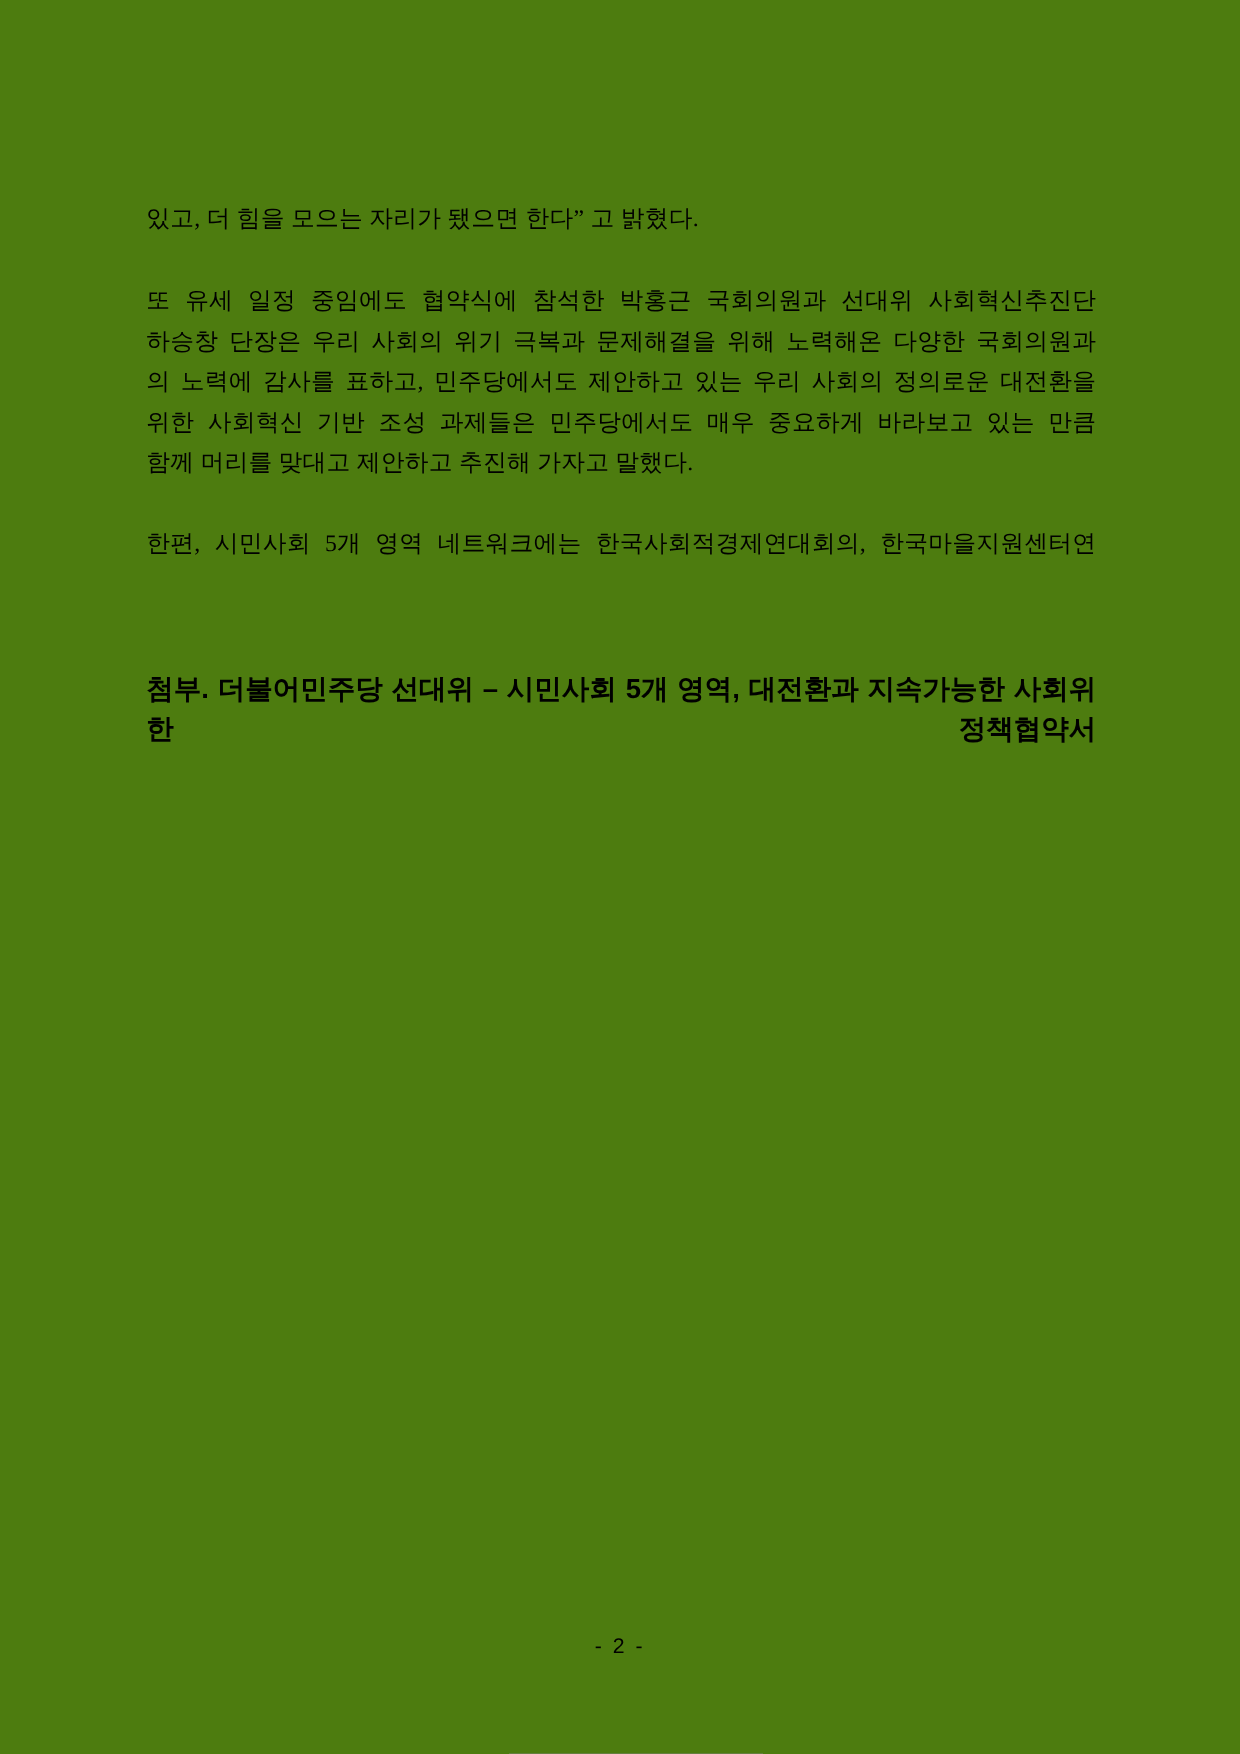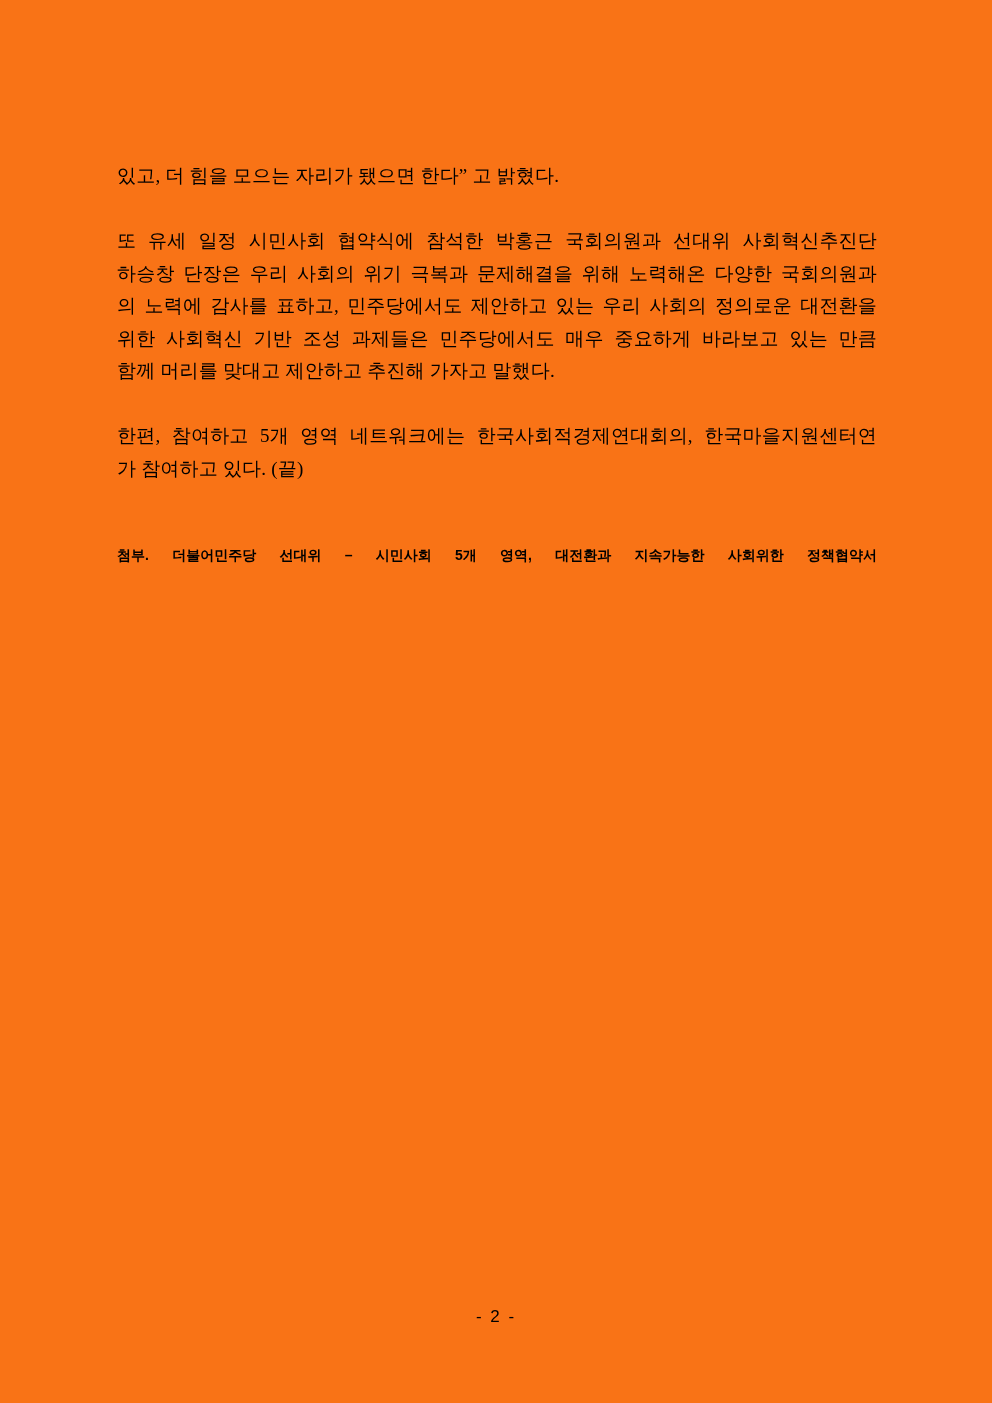--- a/index.html
+++ b/index.html
@@ -4,21 +4,21 @@
 <style>
   html, body {
     margin: 0;
     padding: 0;
     background: #888;
   }
   .page {
     position: relative;
     width: 992px;
     height: 1403px;
-    background: #f97316;
+    background: #4d7c0f;
     margin: 0 auto;
     overflow: hidden;
     font-family: "Liberation Serif", "DejaVu Serif", serif;
     color: #000000;
   }
   .content {
     position: absolute;
     left: 117px;
     top: 160px;
     width: 760px;
@@ -37,24 +37,24 @@
   
   .line.fill {
     text-align: justify;
     text-align-last: justify;
   }
   
   .line.last {
     text-align: left;
   }
   .attachment {
-    margin-top: 54px;
+    margin-top: 82px;
     font-family: "Liberation Sans", "DejaVu Sans", sans-serif;
     font-weight: 700;
-    font-size: 14px;
+    font-size: 22px;
     line-height: 32.5px;
     text-align: justify;
     text-align-last: justify;
   }
   .page-number {
     position: absolute;
     top: 1304px;
     left: 0;
     width: 100%;
     text-align: center;
@@ -69,30 +69,29 @@
 <body>
 
 <div class="page">
   <div class="content">
 
     <p class="para">
       <span class="line last">있고, 더 힘을 모으는 자리가 됐으면 한다” 고 밝혔다.</span>
     </p>
 
     <p class="para">
-      <span class="line fill">또 유세 일정 시민사회 협약식에 참석한 박홍근 국회의원과 선대위 사회혁신추진단</span>
+      <span class="line fill">또 유세 일정 중임에도 협약식에 참석한 박홍근 국회의원과 선대위 사회혁신추진단</span>
       <span class="line fill">하승창 단장은 우리 사회의 위기 극복과 문제해결을 위해 노력해온 다양한 국회의원과</span>
       <span class="line fill">의 노력에 감사를 표하고, 민주당에서도 제안하고 있는 우리 사회의 정의로운 대전환을</span>
       <span class="line fill">위한 사회혁신 기반 조성 과제들은 민주당에서도 매우 중요하게 바라보고 있는 만큼</span>
       <span class="line last">함께 머리를 맞대고 제안하고 추진해 가자고 말했다.</span>
     </p>
 
     <p class="para">
-      <span class="line fill">한편, 참여하고 5개 영역 네트워크에는 한국사회적경제연대회의, 한국마을지원센터연</span>
-      <span class="line last">가 참여하고 있다. (끝)</span>
+      <span class="line fill">한편, 시민사회 5개 영역 네트워크에는 한국사회적경제연대회의, 한국마을지원센터연</span>
     </p>
 
     <div class="attachment">첨부. 더불어민주당 선대위 – 시민사회 5개 영역, 대전환과 지속가능한 사회위한 정책협약서</div>
 
   </div>
 
   <div class="page-number">- 2 -</div>
 </div>
 
 </body></html>

